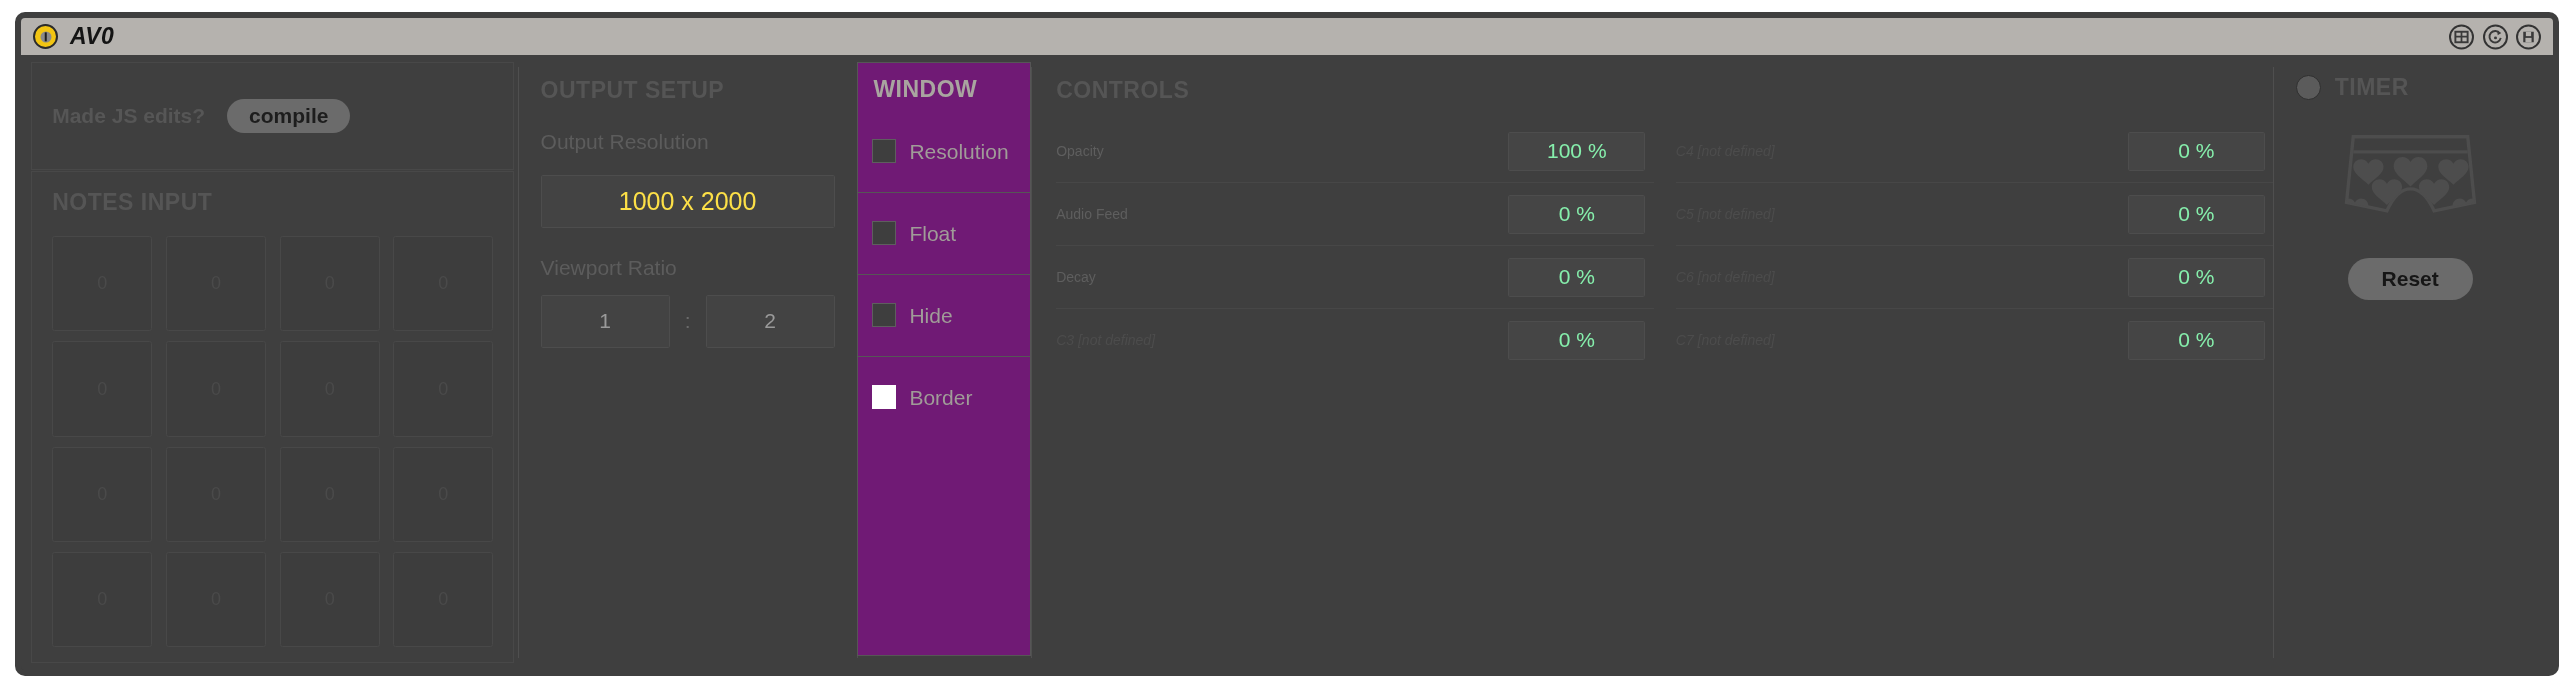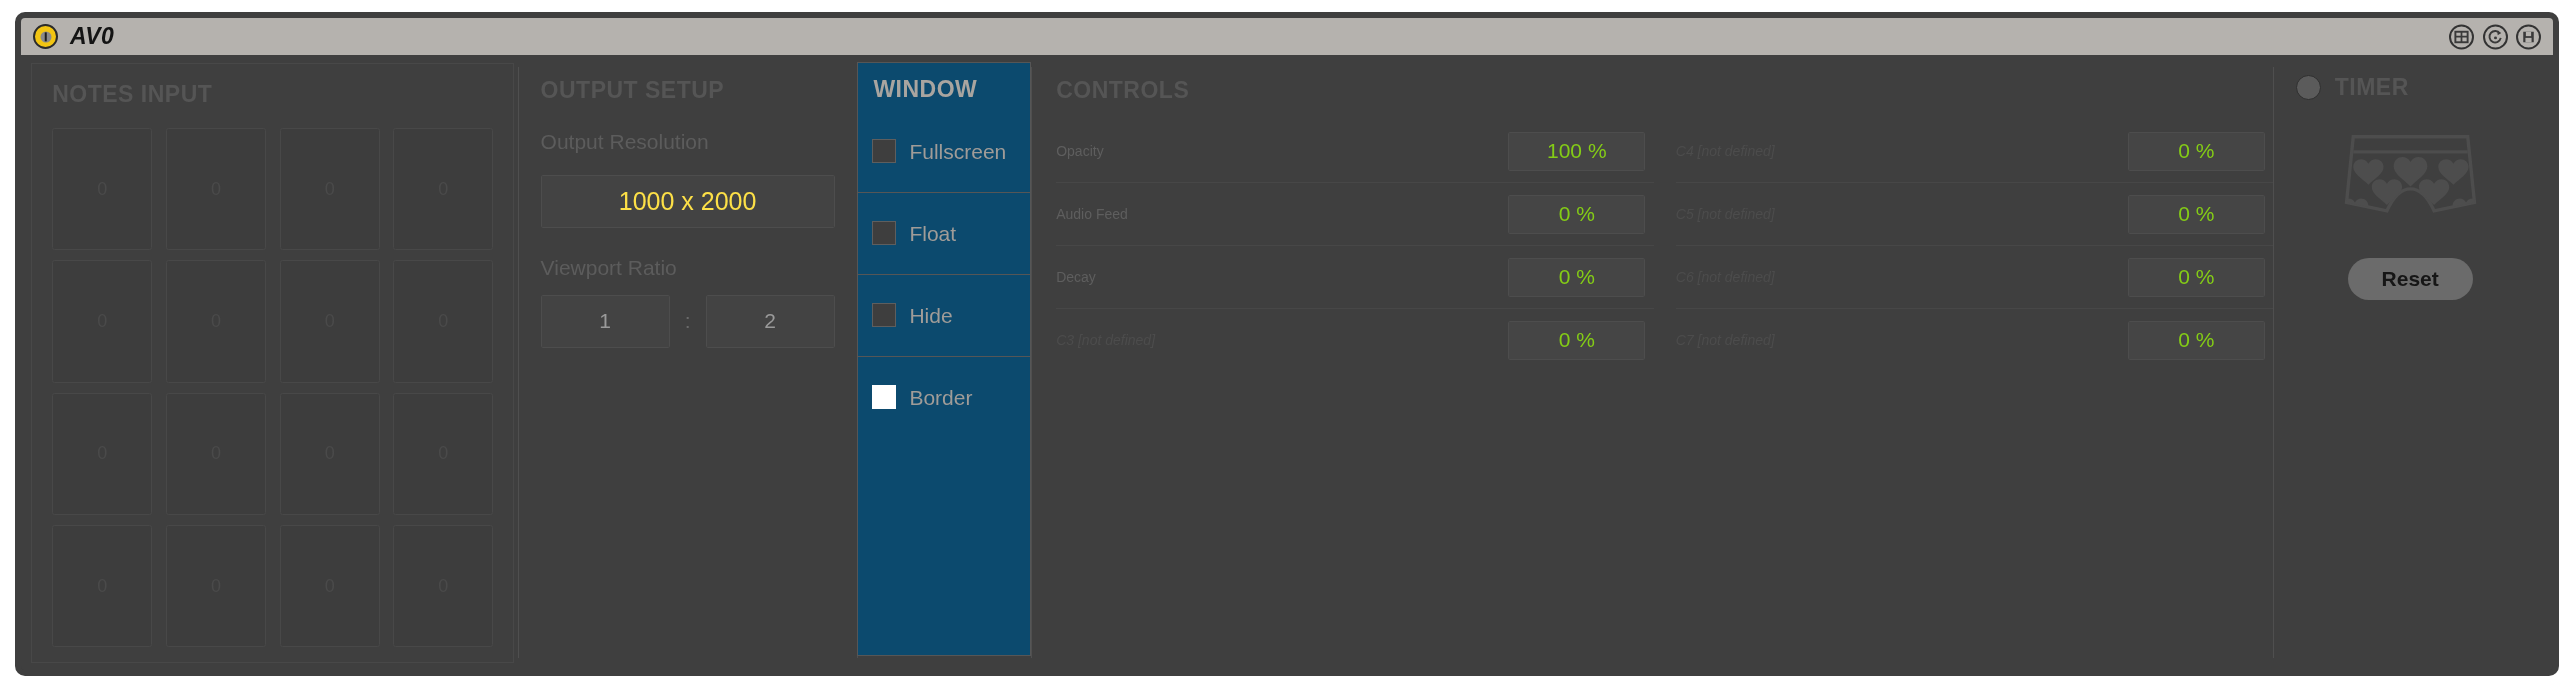--- a/index.html
+++ b/index.html
@@ -231,21 +231,21 @@
   }
   .ratio-colon {
     font-size: 21px;
     color: #6a6a6a;
   }
 
   
   .col-window {
     width: 174px;
     flex: 0 0 174px;
-    background: #0c4a6e;
+    background: #701a75;
     border: 0.8px solid #565656;
     margin: 0 0 6.8px 0;
     padding: 15px 0 0 0;
   }
   .col-window .section-title {
     color: #a9a5a0;
     padding-left: 15px;
   }
   .chk-list { margin-top: 10px; }
   .chk-row {
@@ -304,21 +304,21 @@
   .ctrl-val {
     width: 135px;
     flex: 0 0 135px;
     height: 37px;
     border: 0.8px solid #4d4d4d;
     background: #454545;
     display: flex;
     align-items: center;
     justify-content: center;
     font-size: 21px;
-    color: #84cc16;
+    color: #86efac;
     border-radius: 1.7px;
   }
 
   
   .col-timer {
     width: 272px;
     flex: 0 0 272px;
     padding: 13.5px 0 0 0;
     display: flex;
     flex-direction: column;
@@ -389,20 +389,24 @@
               <rect x="9" y="6" width="6" height="5" fill="#b5b2ae"></rect>
               <rect x="8.5" y="13" width="7" height="5" fill="#b5b2ae"></rect>
             </svg>
         </span>
       </div>
     </div>
 
     <div class="body">
 
       <div class="col col-left">
+        <div class="panel-box compile-box">
+          <span class="compile-q">Made JS edits?</span>
+          <button class="compile-btn">compile</button>
+        </div>
         <div class="panel-box notes-box">
           <span class="section-title">NOTES INPUT</span>
           <div class="notes-grid">
             <div class="note-cell">0</div>
             <div class="note-cell">0</div>
             <div class="note-cell">0</div>
             <div class="note-cell">0</div>
             <div class="note-cell">0</div>
             <div class="note-cell">0</div>
             <div class="note-cell">0</div>
@@ -433,21 +437,21 @@
         </div>
       </div>
 
       <div class="vdiv"></div>
 
       <div class="col col-window">
         <span class="section-title">WINDOW</span>
         <div class="chk-list">
           <div class="chk-row">
             <span class="chk"></span>
-            <span class="chk-label">Fullscreen</span>
+            <span class="chk-label">Resolution</span>
           </div>
           <div class="chk-row">
             <span class="chk"></span>
             <span class="chk-label">Float</span>
           </div>
           <div class="chk-row">
             <span class="chk"></span>
             <span class="chk-label">Hide</span>
           </div>
           <div class="chk-row">

